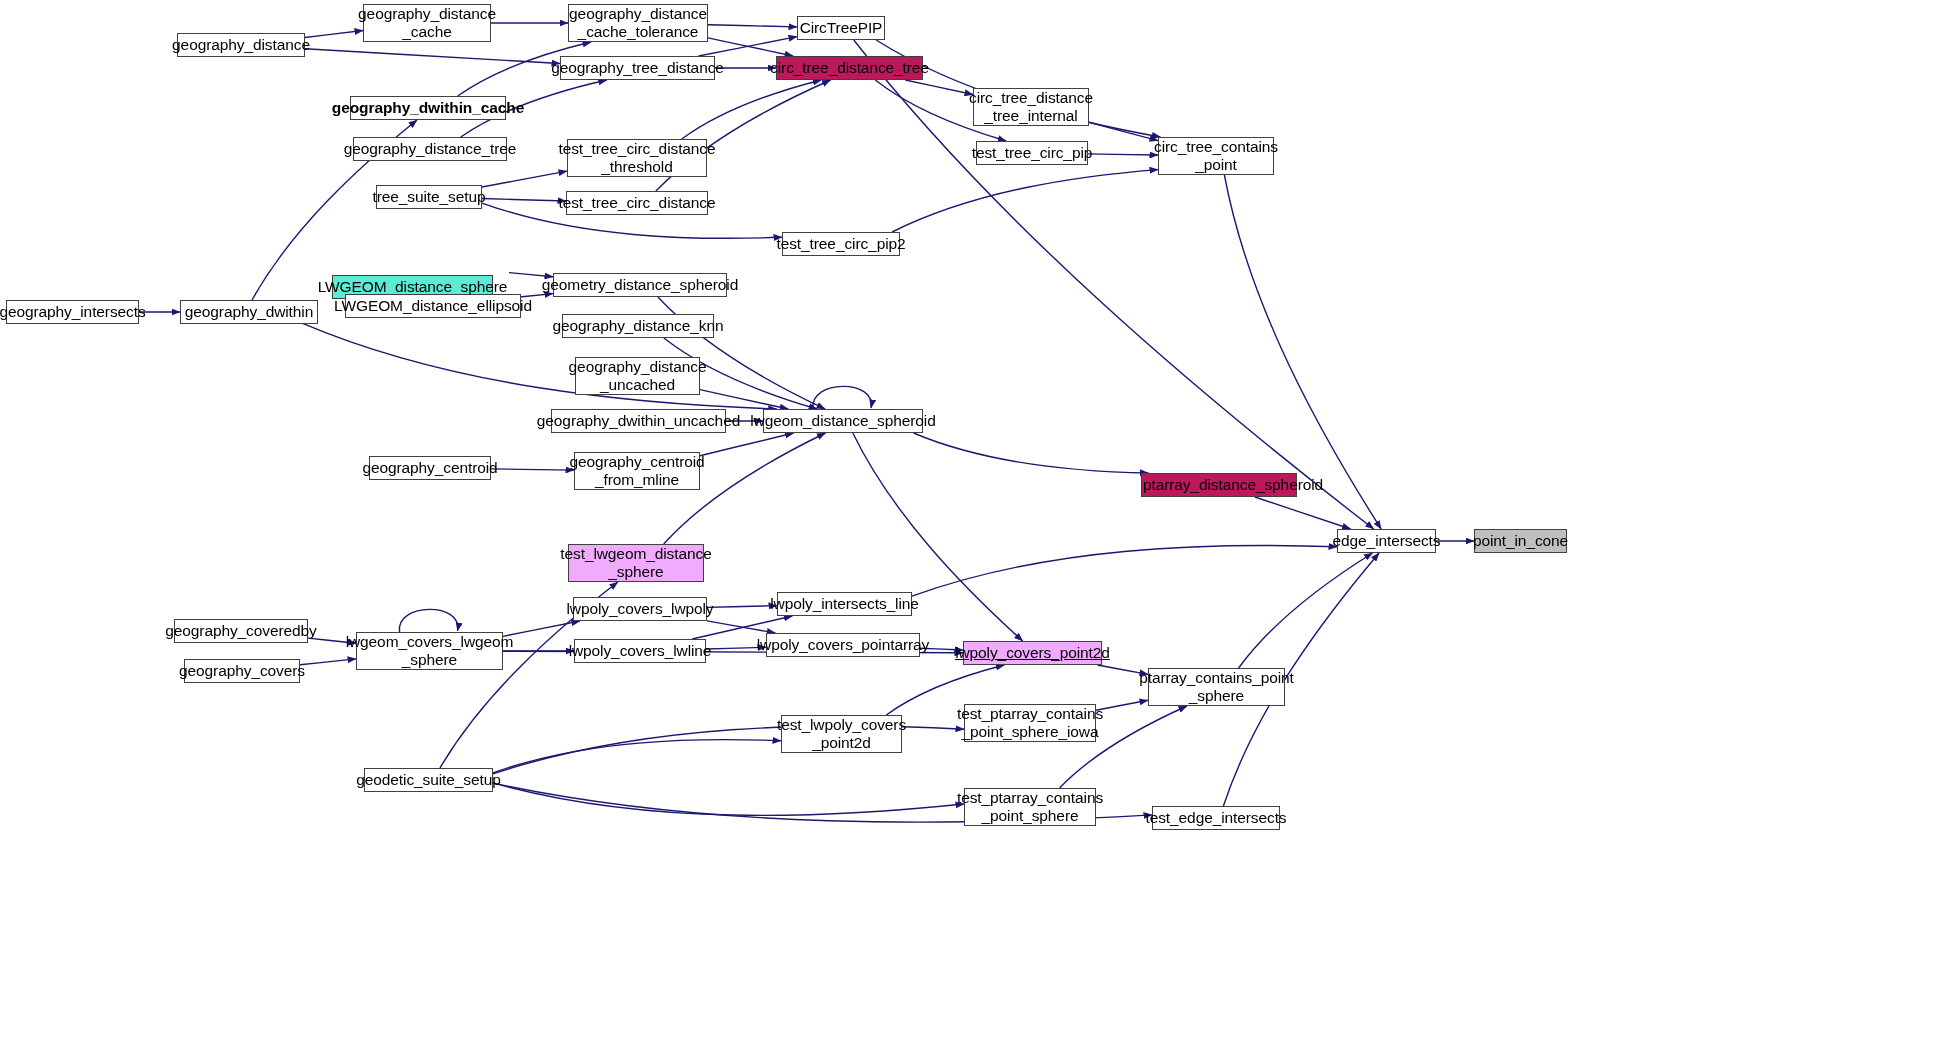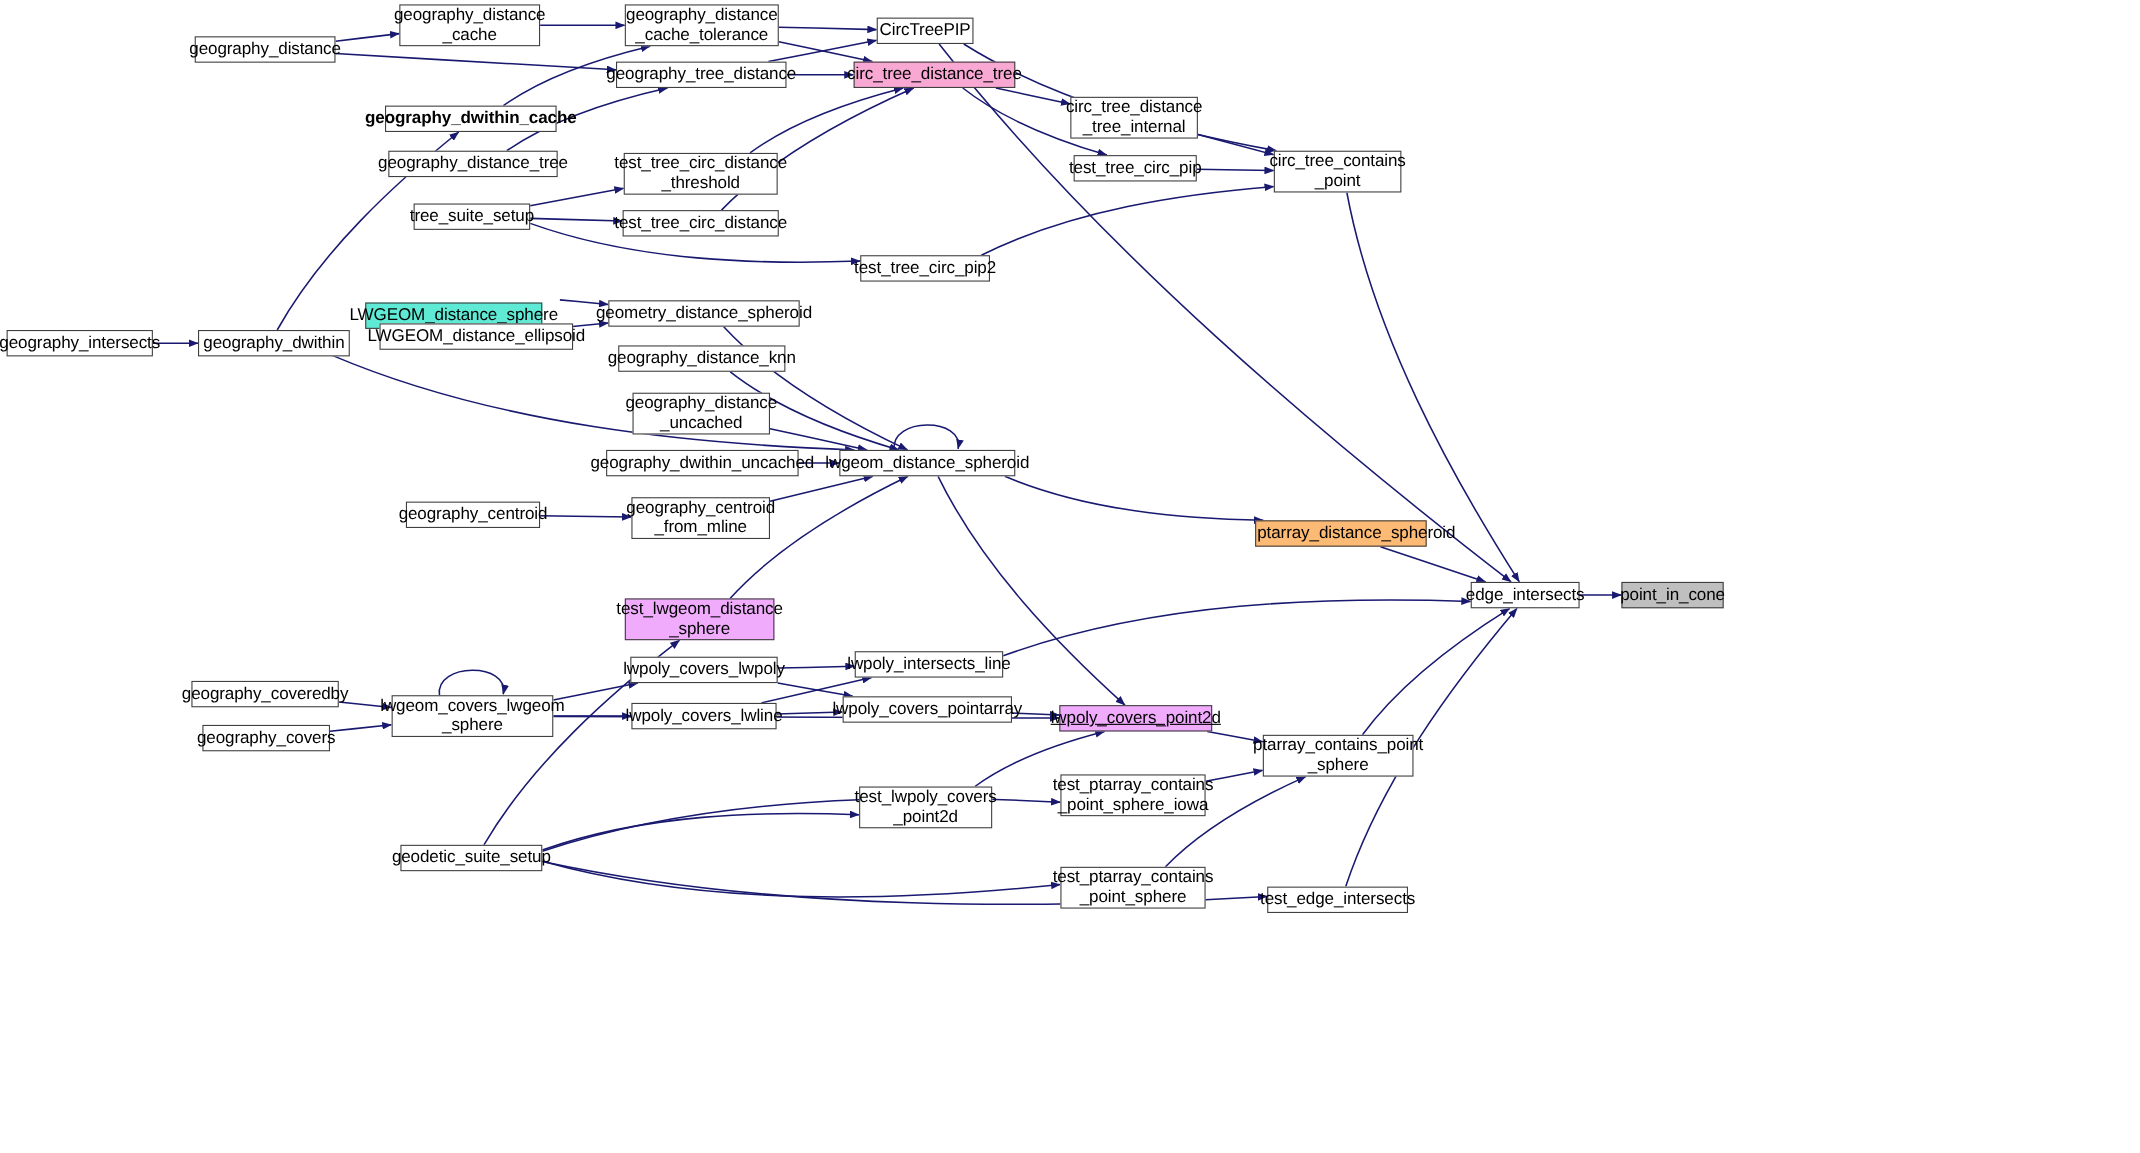--- a/index.html
+++ b/index.html
@@ -119,21 +119,21 @@
     </svg>
 <div class="node" style="left: 6px; top: 300px; width: 133px; height: 24px; background: rgb(255, 255, 255); border-color: rgb(64, 64, 64);"><span class="node-label">geography_intersects</span></div>
     <div class="node" style="left: 180px; top: 300px; width: 138px; height: 24px; background: rgb(255, 255, 255); border-color: rgb(64, 64, 64);"><span class="node-label">geography_dwithin</span></div>
     <div class="node" style="left: 177px; top: 33px; width: 128px; height: 24px; background: rgb(255, 255, 255); border-color: rgb(64, 64, 64);"><span class="node-label">geography_distance</span></div>
     <div class="node" style="left: 363px; top: 4px; width: 128px; height: 38px; background: rgb(255, 255, 255); border-color: rgb(64, 64, 64);"><span class="node-label">geography_distance
 _cache</span></div>
     <div class="node" style="left: 568px; top: 4px; width: 140px; height: 38px; background: rgb(255, 255, 255); border-color: rgb(64, 64, 64);"><span class="node-label">geography_distance
 _cache_tolerance</span></div>
     <div class="node" style="left: 797px; top: 16px; width: 88px; height: 24px; background: rgb(255, 255, 255); border-color: rgb(64, 64, 64);"><span class="node-label">CircTreePIP</span></div>
     <div class="node" style="left: 560px; top: 56px; width: 155px; height: 24px; background: rgb(255, 255, 255); border-color: rgb(64, 64, 64);"><span class="node-label">geography_tree_distance</span></div>
-    <div class="node" style="left: 776px; top: 56px; width: 147px; height: 24px; background: #f9a8d4; border-color: rgb(64, 64, 64);"><span class="node-label">circ_tree_distance_tree</span></div>
+    <div class="node" style="left: 776px; top: 56px; width: 147px; height: 24px; background: #be185d; border-color: rgb(64, 64, 64);"><span class="node-label">circ_tree_distance_tree</span></div>
     <div class="node" style="left: 973px; top: 88px; width: 116px; height: 38px; background: rgb(255, 255, 255); border-color: rgb(64, 64, 64);"><span class="node-label">circ_tree_distance
 _tree_internal</span></div>
     <div class="node" style="left: 976px; top: 141px; width: 112px; height: 24px; background: rgb(255, 255, 255); border-color: rgb(64, 64, 64);"><span class="node-label">test_tree_circ_pip</span></div>
     <div class="node" style="left: 1158px; top: 137px; width: 116px; height: 38px; background: rgb(255, 255, 255); border-color: rgb(64, 64, 64); justify-content: center;"><span class="node-label">circ_tree_contains
 _point</span></div>
     <div class="node" style="left: 350px; top: 96px; width: 156px; height: 24px; background: rgb(255, 255, 255); border-color: rgb(64, 64, 64); font-weight: bold;"><span class="node-label">geography_dwithin_cache</span></div>
     <div class="node" style="left: 353px; top: 137px; width: 154px; height: 24px; background: rgb(255, 255, 255); border-color: rgb(64, 64, 64);"><span class="node-label">geography_distance_tree</span></div>
     <div class="node" style="left: 567px; top: 139px; width: 140px; height: 38px; background: rgb(255, 255, 255); border-color: rgb(64, 64, 64);"><span class="node-label">test_tree_circ_distance
 _threshold</span></div>
     <div class="node" style="left: 376px; top: 185px; width: 106px; height: 24px; background: rgb(255, 255, 255); border-color: rgb(64, 64, 64);"><span class="node-label">tree_suite_setup</span></div>
@@ -143,21 +143,21 @@
     <div class="node" style="left: 345px; top: 294px; width: 176px; height: 24px; background: rgb(255, 255, 255); border-color: rgb(64, 64, 64);"><span class="node-label">LWGEOM_distance_ellipsoid</span></div>
     <div class="node" style="left: 553px; top: 273px; width: 174px; height: 24px; background: rgb(255, 255, 255); border-color: rgb(64, 64, 64);"><span class="node-label">geometry_distance_spheroid</span></div>
     <div class="node" style="left: 562px; top: 314px; width: 152px; height: 24px; background: rgb(255, 255, 255); border-color: rgb(64, 64, 64);"><span class="node-label">geography_distance_knn</span></div>
     <div class="node" style="left: 575px; top: 357px; width: 125px; height: 38px; background: rgb(255, 255, 255); border-color: rgb(64, 64, 64);"><span class="node-label">geography_distance
 _uncached</span></div>
     <div class="node" style="left: 551px; top: 409px; width: 175px; height: 24px; background: rgb(255, 255, 255); border-color: rgb(64, 64, 64);"><span class="node-label">geography_dwithin_uncached</span></div>
     <div class="node" style="left: 763px; top: 409px; width: 160px; height: 24px; background: rgb(255, 255, 255); border-color: rgb(64, 64, 64);"><span class="node-label">lwgeom_distance_spheroid</span></div>
     <div class="node" style="left: 369px; top: 456px; width: 122px; height: 24px; background: rgb(255, 255, 255); border-color: rgb(64, 64, 64);"><span class="node-label">geography_centroid</span></div>
     <div class="node" style="left: 574px; top: 452px; width: 126px; height: 38px; background: rgb(255, 255, 255); border-color: rgb(64, 64, 64);"><span class="node-label">geography_centroid
 _from_mline</span></div>
-    <div class="node" style="left: 1141px; top: 473px; width: 156px; height: 24px; background: #fdba74; border-color: rgb(64, 64, 64); padding-left: 28px;"><span class="node-label">ptarray_distance_spheroid</span></div>
+    <div class="node" style="left: 1141px; top: 473px; width: 156px; height: 24px; background: #be185d; border-color: rgb(64, 64, 64); padding-left: 28px;"><span class="node-label">ptarray_distance_spheroid</span></div>
     <div class="node" style="left: 1337px; top: 529px; width: 99px; height: 24px; background: rgb(255, 255, 255); border-color: rgb(64, 64, 64);"><span class="node-label">edge_intersects</span></div>
     <div class="node focus" style="left: 1474px; top: 529px; width: 93px; height: 24px; background: rgb(191, 191, 191); border-color: rgb(64, 64, 64);"><span class="node-label">point_in_cone</span></div>
     <div class="node" style="left: 568px; top: 544px; width: 136px; height: 38px; background: #f0abfc; border-color: rgb(64, 64, 64);"><span class="node-label">test_lwgeom_distance
 _sphere</span></div>
     <div class="node" style="left: 174px; top: 619px; width: 134px; height: 24px; background: rgb(255, 255, 255); border-color: rgb(64, 64, 64);"><span class="node-label">geography_coveredby</span></div>
     <div class="node" style="left: 184px; top: 659px; width: 116px; height: 24px; background: rgb(255, 255, 255); border-color: rgb(64, 64, 64);"><span class="node-label">geography_covers</span></div>
     <div class="node" style="left: 356px; top: 632px; width: 147px; height: 38px; background: rgb(255, 255, 255); border-color: rgb(64, 64, 64);"><span class="node-label">lwgeom_covers_lwgeom
 _sphere</span></div>
     <div class="node" style="left: 573px; top: 597px; width: 134px; height: 24px; background: rgb(255, 255, 255); border-color: rgb(64, 64, 64);"><span class="node-label">lwpoly_covers_lwpoly</span></div>
     <div class="node" style="left: 574px; top: 639px; width: 132px; height: 24px; background: rgb(255, 255, 255); border-color: rgb(64, 64, 64);"><span class="node-label">lwpoly_covers_lwline</span></div>

